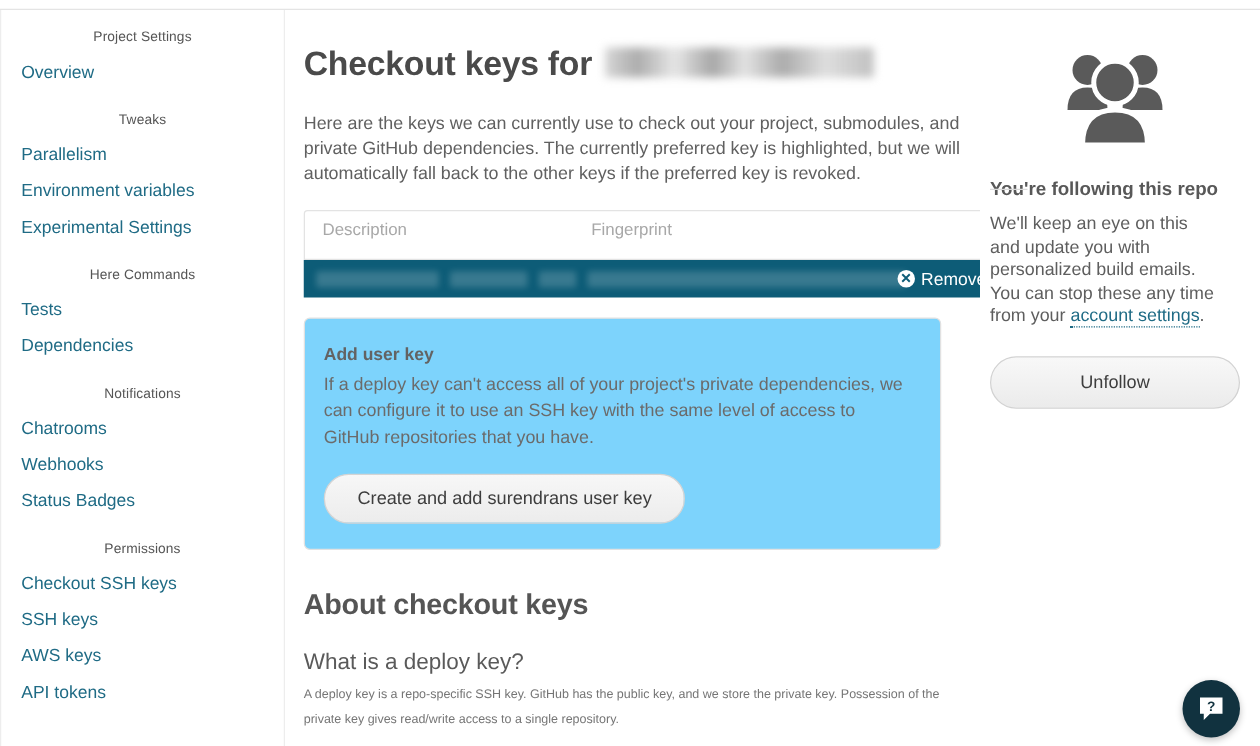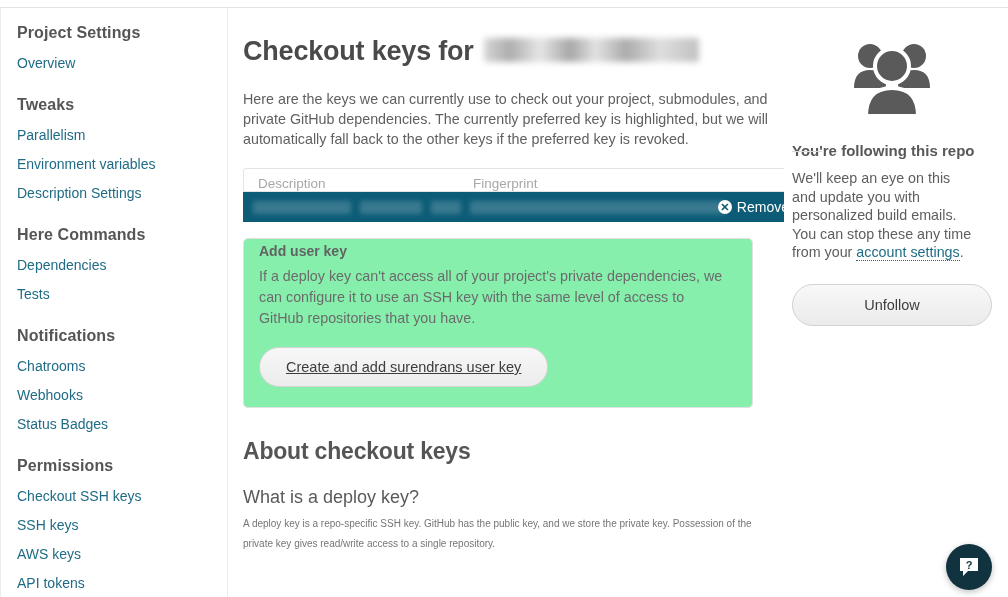--- a/index.html
+++ b/index.html
@@ -28,24 +28,25 @@
     width: 228px; height: 589px;
     border-left: 1px solid #ededed;
     border-right: 1px solid #ededed;
     background: #ffffff;
     padding: 12px 0 0 0;
     overflow: hidden;
   }
   .nav-group { margin-bottom: 14px; }
   .nav-head {
     padding: 4px 16px 7px 16px;
-    font-size: 16px;
-    font-weight: bold;
+    font-size: 11px;
+    font-weight: normal;
     color: #555555;
     letter-spacing: 0.1px;
+    text-align: center;
   }
   .nav-link {
     display: block;
     padding: 6px 16px 7px 16px;
     font-size: 14px;
     color: #1f6b85;
     text-decoration: none;
     line-height: 16px;
     cursor: pointer;
   }
@@ -92,21 +93,21 @@
   
   .keys-table {
     margin-top: 19px;
     width: 552px;
     border: 1px solid #e3e3e3;
     border-radius: 3px 3px 0 0;
     background: #fff;
   }
   .keys-head {
     display: flex;
-    padding: 7px 14px 0 14px;
+    padding: 7px 14px 16px 14px;
     font-size: 13.5px;
     color: #a8a8a8;
   }
   .col-desc { width: 215px; }
   .col-fing { flex: 1; }
   .keys-row {
     display: flex;
     align-items: center;
     background: #0d5c77;
     height: 30px;
@@ -145,22 +146,22 @@
     text-align: center;
     font-weight: bold;
     flex: none;
   }
   
   .card {
     margin-top: 16px;
     width: 510px;
     border: 1px solid #e1e1e1;
     border-radius: 5px;
-    padding: 4px 18px 20px 15px;
-    background: #86efac;
+    padding: 20px 18px 20px 15px;
+    background: #7dd3fc;
   }
   .card h3 {
     margin: 0 0 7px 0;
     font-size: 14px;
     font-weight: bold;
     color: #636363;
   }
   .card p {
     margin: 0;
     font-size: 14.3px;
@@ -171,21 +172,20 @@
   .btn {
     display: inline-block;
     margin-top: 18px;
     padding: 11px 26px;
     border: 1px solid #d4d4d4;
     border-radius: 20px;
     background: linear-gradient(180deg,#f7f7f7 0%,#ececec 100%);
     color: #3d3d3d;
     font-size: 14.5px;
     cursor: pointer;
-    text-decoration: underline;
   }
   
   h2.about-title {
     margin: 30px 0 0 0;
     font-size: 23px;
     font-weight: bold;
     color: #555555;
     letter-spacing: -0.2px;
   }
   h4.q {
@@ -270,27 +270,27 @@
 
     <div class="nav-group">
       <div class="nav-head">Project Settings</div>
       <a class="nav-link">Overview</a>
     </div>
 
     <div class="nav-group">
       <div class="nav-head">Tweaks</div>
       <a class="nav-link">Parallelism</a>
       <a class="nav-link">Environment variables</a>
-      <a class="nav-link">Description Settings</a>
+      <a class="nav-link">Experimental Settings</a>
     </div>
 
     <div class="nav-group">
       <div class="nav-head">Here Commands</div>
+      <a class="nav-link">Tests</a>
       <a class="nav-link">Dependencies</a>
-      <a class="nav-link">Tests</a>
     </div>
 
     <div class="nav-group">
       <div class="nav-head">Notifications</div>
       <a class="nav-link">Chatrooms</a>
       <a class="nav-link">Webhooks</a>
       <a class="nav-link">Status Badges</a>
     </div>
 
     <div class="nav-group">

